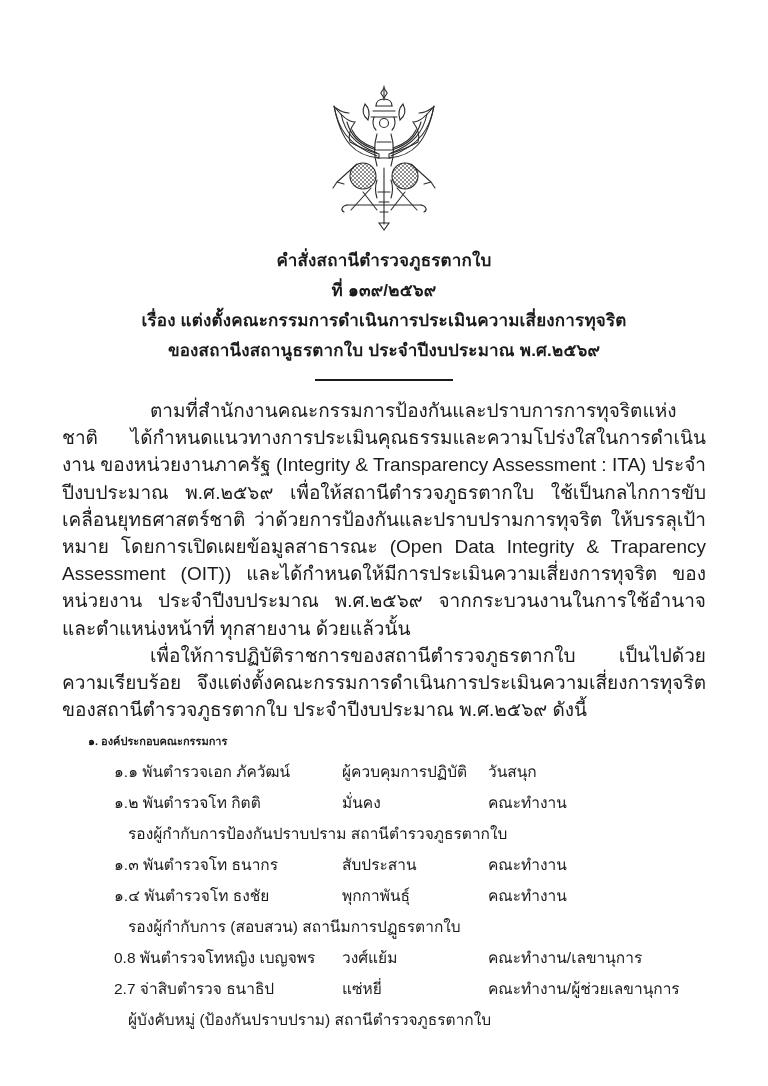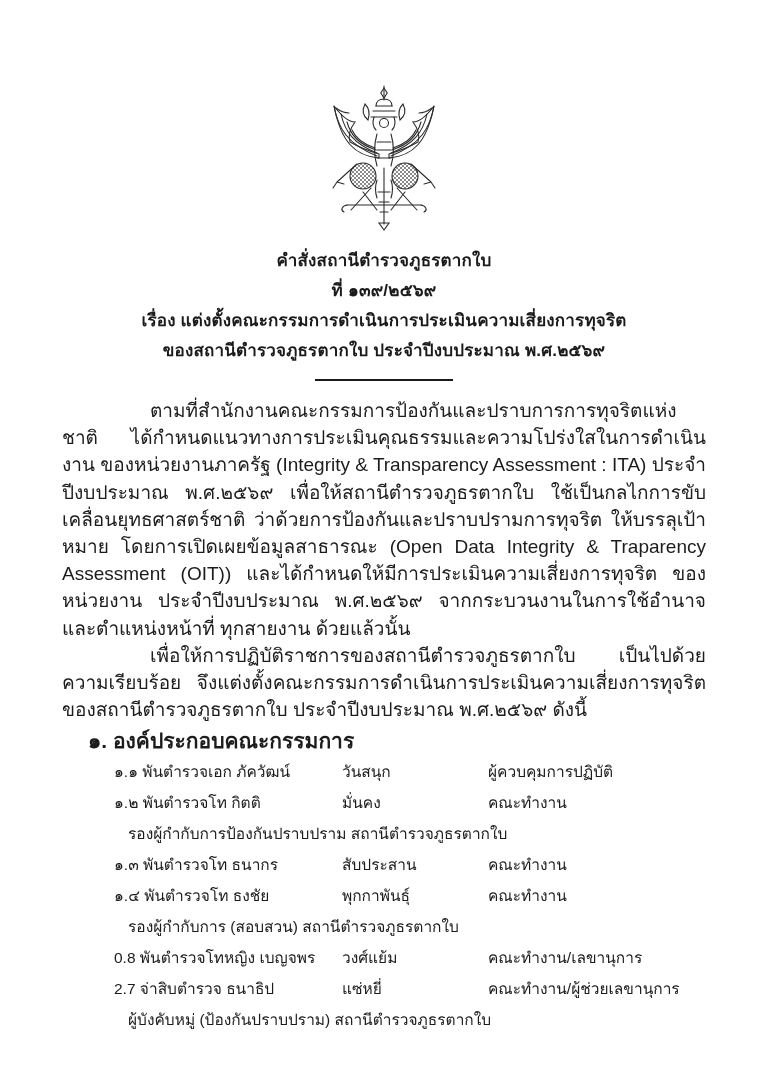--- a/index.html
+++ b/index.html
@@ -52,21 +52,21 @@
     line-height: 27.2px;
     text-align: justify;
   }
   .body-text p { text-indent: 88px; }
 
   
   .section-title {
     margin-top: 3px;
     margin-left: 26px;
     font-weight: bold;
-    font-size: 21px;
+    font-size: 11px;
     line-height: 30px;
   }
 
   
   .committee { font-size: 15.5px; }
   .member-line1 {
     display: grid;
     grid-template-columns: 228px 146px 1fr;
     margin-left: 52px;
     line-height: 31px;
@@ -140,39 +140,39 @@
           <path d="M56 96 c-2 6 -2 12 0 18 M70 96 c2 6 2 12 0 18"></path>
         </g>
       </svg>
     </span>
   </div>
 
   <div class="doc-header">
     <div class="hline">คำสั่งสถานีตำรวจภูธรตากใบ</div>
     <div class="hline">ที่  ๑๓๙/๒๕๖๙</div>
     <div class="hline">เรื่อง แต่งตั้งคณะกรรมการดำเนินการประเมินความเสี่ยงการทุจริต</div>
-    <div class="hline">ของสถานีตำรวจภูธรตากใบ ประจำปีงบประมาณ พ.ศ.๒๕๖๙</div>
+    <div class="hline">ของสถานีงสถานูธรตากใบ ประจำปีงบประมาณ พ.ศ.๒๕๖๙</div>
   </div>
 
   <div class="divider"></div>
 
   <div class="body-text">
     <p>ตามที่สำนักงานคณะกรรมการป้องกันและปราบการการทุจริตแห่งชาติ ได้กำหนดแนวทางการประเมินคุณธรรมและความโปร่งใสในการดำเนินงาน ของหน่วยงานภาครัฐ (Integrity &amp; Transparency Assessment : ITA) ประจำปีงบประมาณ พ.ศ.๒๕๖๙ เพื่อให้สถานีตำรวจภูธรตากใบ ใช้เป็นกลไกการขับเคลื่อนยุทธศาสตร์ชาติ ว่าด้วยการป้องกันและปราบปรามการทุจริต ให้บรรลุเป้าหมาย โดยการเปิดเผยข้อมูลสาธารณะ (Open Data Integrity &amp; Traparency Assessment (OIT)) และได้กำหนดให้มีการประเมินความเสี่ยงการทุจริต ของหน่วยงาน ประจำปีงบประมาณ พ.ศ.๒๕๖๙ จากกระบวนงานในการใช้อำนาจ และตำแหน่งหน้าที่ ทุกสายงาน ด้วยแล้วนั้น</p>
     <p>เพื่อให้การปฏิบัติราชการของสถานีตำรวจภูธรตากใบ เป็นไปด้วยความเรียบร้อย จึงแต่งตั้งคณะกรรมการดำเนินการประเมินความเสี่ยงการทุจริต ของสถานีตำรวจภูธรตากใบ ประจำปีงบประมาณ พ.ศ.๒๕๖๙ ดังนี้</p>
   </div>
 
   <div class="section-title">๑. องค์ประกอบคณะกรรมการ</div>
 
   <div class="committee">
 
     <div class="member">
       <div class="member-line1">
         <span>๑.๑ พันตำรวจเอก ภัควัฒน์</span>
+        <span>ผู้ควบคุมการปฏิบัติ</span>
         <span>วันสนุก</span>
-        <span>ผู้ควบคุมการปฏิบัติ</span>
       </div>
     </div>
 
     <div class="member">
       <div class="member-line1">
         <span>๑.๒ พันตำรวจโท กิตติ</span>
         <span>มั่นคง</span>
         <span>คณะทำงาน</span>
       </div>
       <div class="member-line2">รองผู้กำกับการป้องกันปราบปราม สถานีตำรวจภูธรตากใบ</div>
@@ -185,21 +185,21 @@
         <span>คณะทำงาน</span>
       </div>
     </div>
 
     <div class="member">
       <div class="member-line1">
         <span>๑.๔ พันตำรวจโท ธงชัย</span>
         <span>พุกกาพันธุ์</span>
         <span>คณะทำงาน</span>
       </div>
-      <div class="member-line2">รองผู้กำกับการ (สอบสวน) สถานีตำรวจภูธรตากใบ</div>
+      <div class="member-line2">รองผู้กำกับการ (สอบสวน) สถานีมการปฏูธรตากใบ</div>
     </div>
 
     <div class="member">
       <div class="member-line1">
         <span>0.8 พันตำรวจโทหญิง เบญจพร</span>
         <span>วงศ์แย้ม</span>
         <span>คณะทำงาน/เลขานุการ</span>
       </div>
     </div>
 

